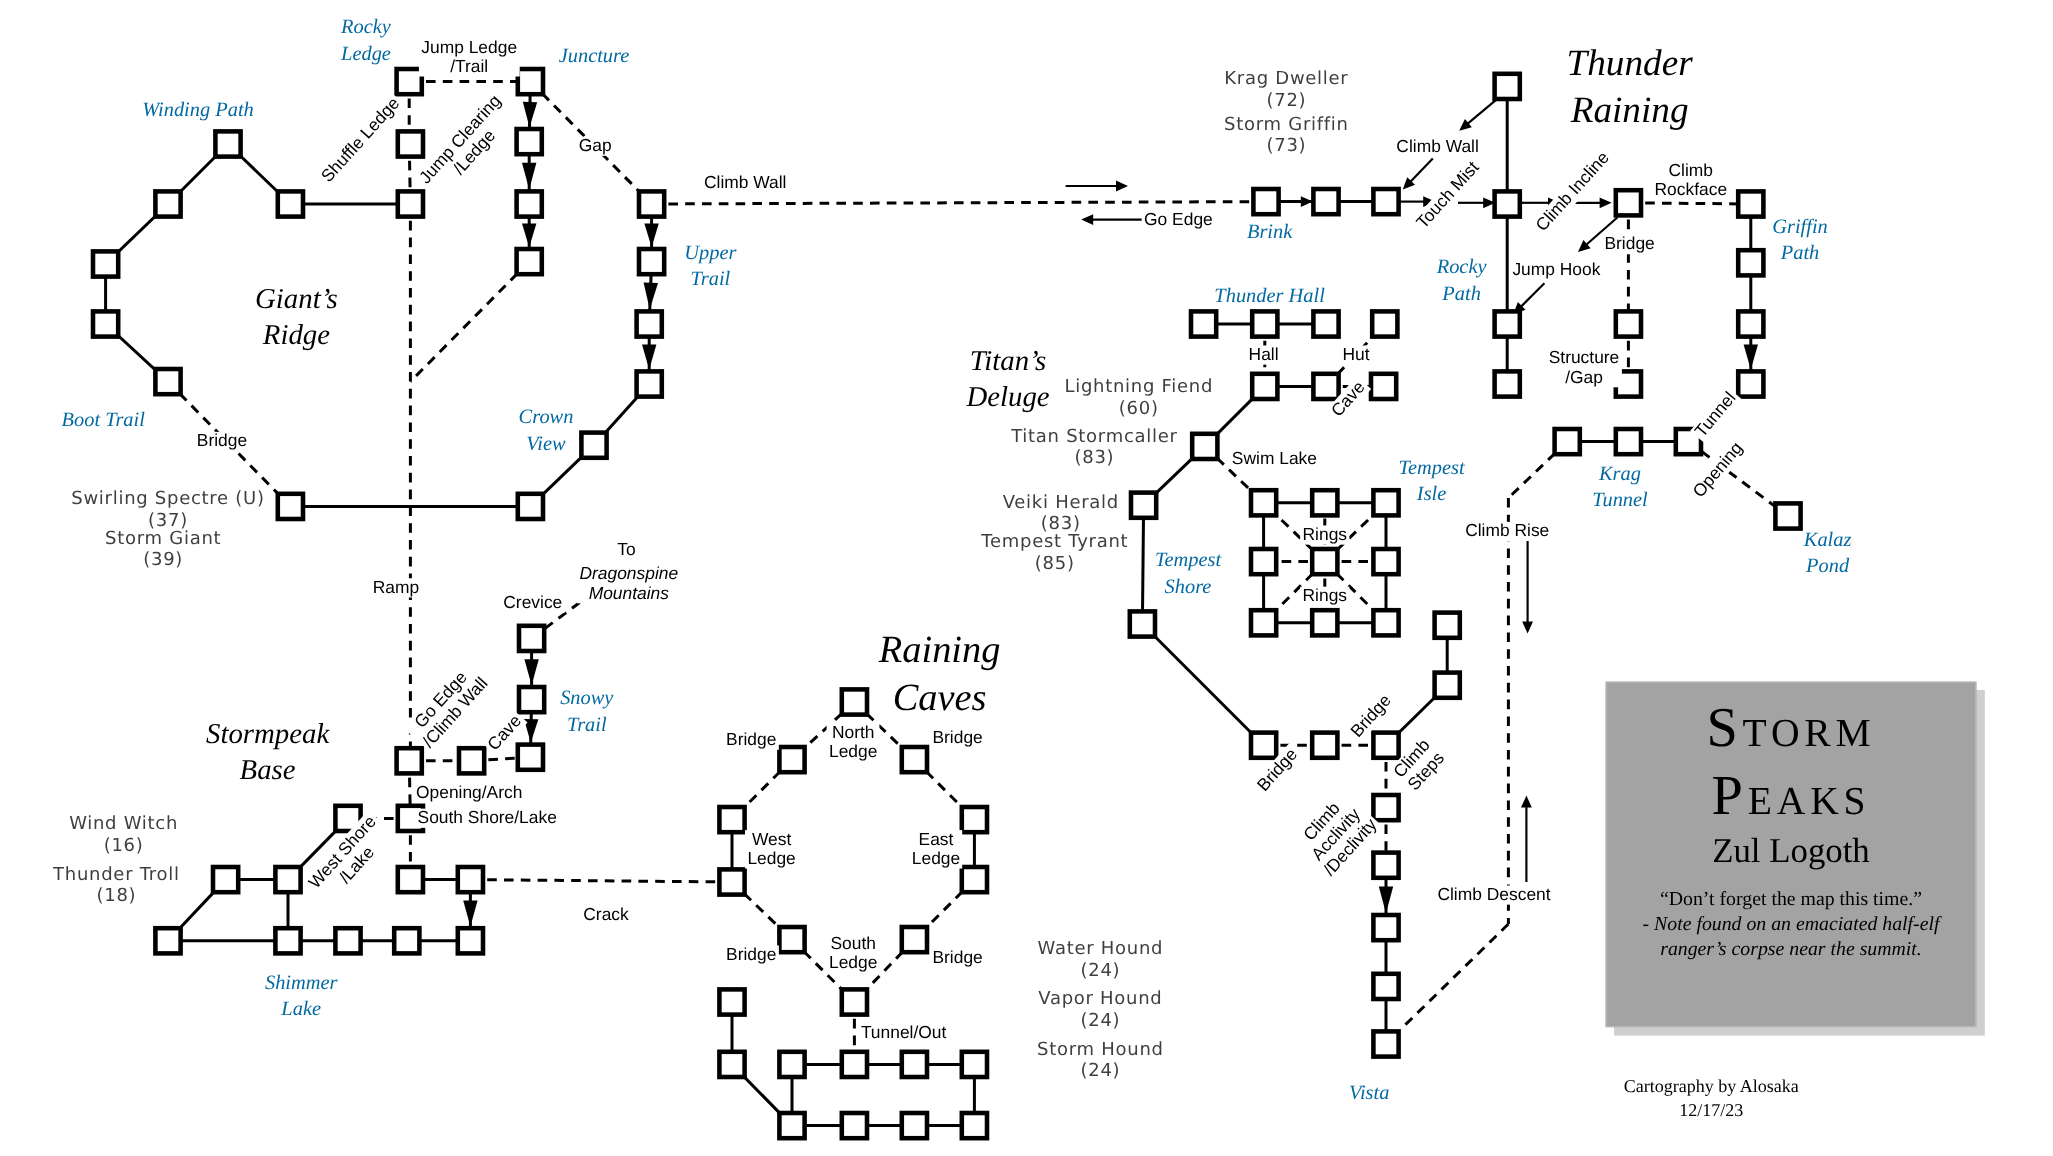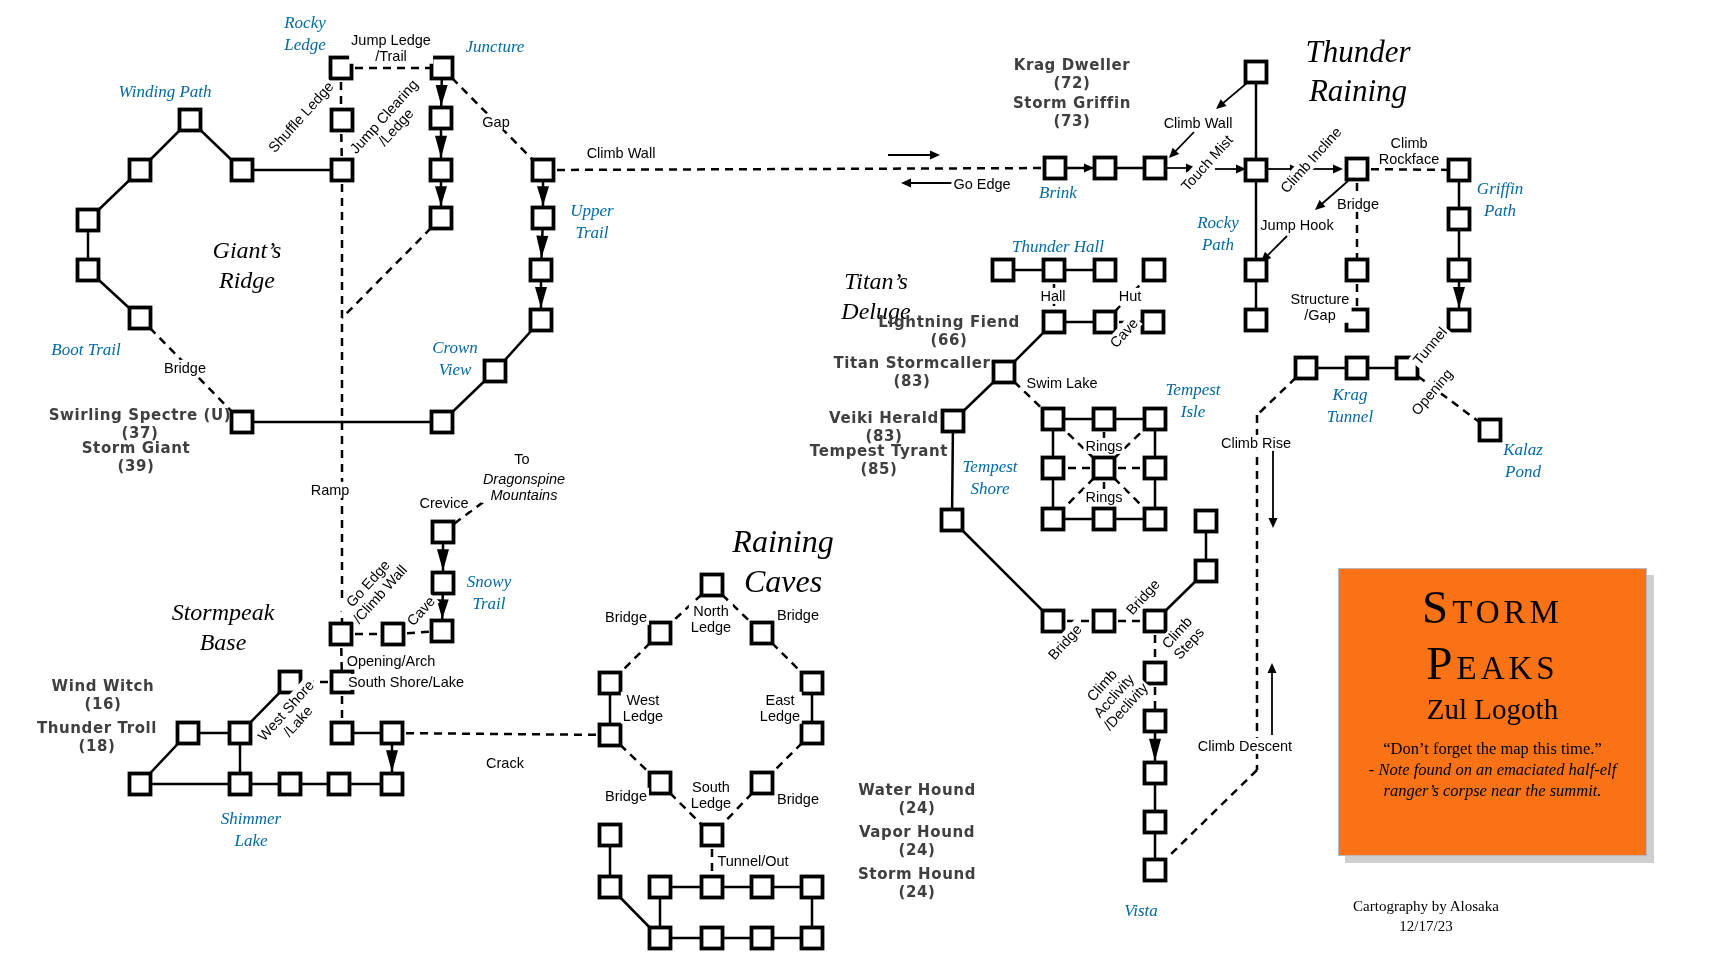--- a/index.html
+++ b/index.html
@@ -8,23 +8,23 @@
   #map-svg{position:absolute;left:0;top:0;z-index:1;}
   .lbl{position:absolute;z-index:2;white-space:nowrap;text-align:center;transform:translate(-50%,-50%);}
   .lbl div{line-height:1.12;}
   .kp{font:14.5px "Liberation Sans",sans-serif;color:#000;background:#fff;padding:0 2px;}
   .kp.it{font-style:italic;}
   .ka{font:italic 24px "Liberation Serif",serif;color:#000;}
   .ka div{line-height:1.25;}
   .kb{font:italic 17px "Liberation Serif",serif;color:#0369a1;}
   .kb div{line-height:1.3;}
   .km{font:15px "DejaVu Sans",sans-serif;color:#3f3f3f;letter-spacing:.6px;}
-  .km div{line-height:1.2;font-weight:bold;}
+  .km div{line-height:1.2;}
   .legend{position:absolute;left:1338px;top:568px;width:307px;height:286px;z-index:3;
-          background:#f97316;border:1px solid #b9b9b9;box-shadow:7px 7px 0 #cfcfcf;text-align:center;}
+          background:#a3a3a3;border:1px solid #b9b9b9;box-shadow:7px 7px 0 #cfcfcf;text-align:center;}
   .lg-title{font-family:"Liberation Serif",serif;font-variant:small-caps;font-size:47px;
             letter-spacing:4px;line-height:56px;color:#000;}
   .lg-title:first-child{margin-top:10px;}
   .lg-sub{font-family:"Liberation Serif",serif;font-size:29px;line-height:36px;color:#000;}
   .lg-quote{font-family:"Liberation Serif",serif;font-size:16.5px;margin-top:12px;color:#000;}
   .lg-note{font-family:"Liberation Serif",serif;font-style:italic;font-size:16.5px;line-height:21px;color:#000;}
   .credit{position:absolute;left:1426px;top:916px;transform:translate(-50%,-50%);z-index:3;
           font-family:"Liberation Serif",serif;font-size:15px;line-height:20px;color:#000;text-align:center;}
 </style>
 </head>
@@ -292,21 +292,21 @@
     </svg>
   <div id="labels">
       <div class="lbl ka" style="left: 247px; top: 265px;">
         <div>Giant’s</div>
         <div>Ridge</div>
       </div>
       <div class="lbl ka" style="left: 223px; top: 627px;">
         <div>Stormpeak</div>
         <div>Base</div>
       </div>
-      <div class="lbl ka" style="left: 840px; top: 296px; margin-left: 36px;">
+      <div class="lbl ka" style="left: 840px; top: 316px;">
         <div>Titan’s</div>
         <div>Deluge</div>
       </div>
       <div class="lbl ka" style="left: 783px; top: 561px; font-size: 32px;">
         <div>Raining</div>
         <div>Caves</div>
       </div>
       <div class="lbl ka" style="left: 1358px; top: 72px; font-size: 31px;">
         <div>Thunder</div>
         <div>Raining</div>
@@ -392,21 +392,21 @@
       <div class="lbl km" style="left: 103px; top: 695px;">
         <div>Wind Witch</div>
         <div>(16)</div>
       </div>
       <div class="lbl km" style="left: 97px; top: 737px;">
         <div>Thunder Troll</div>
         <div>(18)</div>
       </div>
       <div class="lbl km" style="left: 949px; top: 331px;">
         <div>Lightning Fiend</div>
-        <div>(66)</div>
+        <div>(60)</div>
       </div>
       <div class="lbl km" style="left: 912px; top: 372px;">
         <div>Titan Stormcaller</div>
         <div>(83)</div>
       </div>
       <div class="lbl km" style="left: 884px; top: 427px;">
         <div>Veiki Herald</div>
         <div>(83)</div>
       </div>
       <div class="lbl km" style="left: 879px; top: 460px;">

